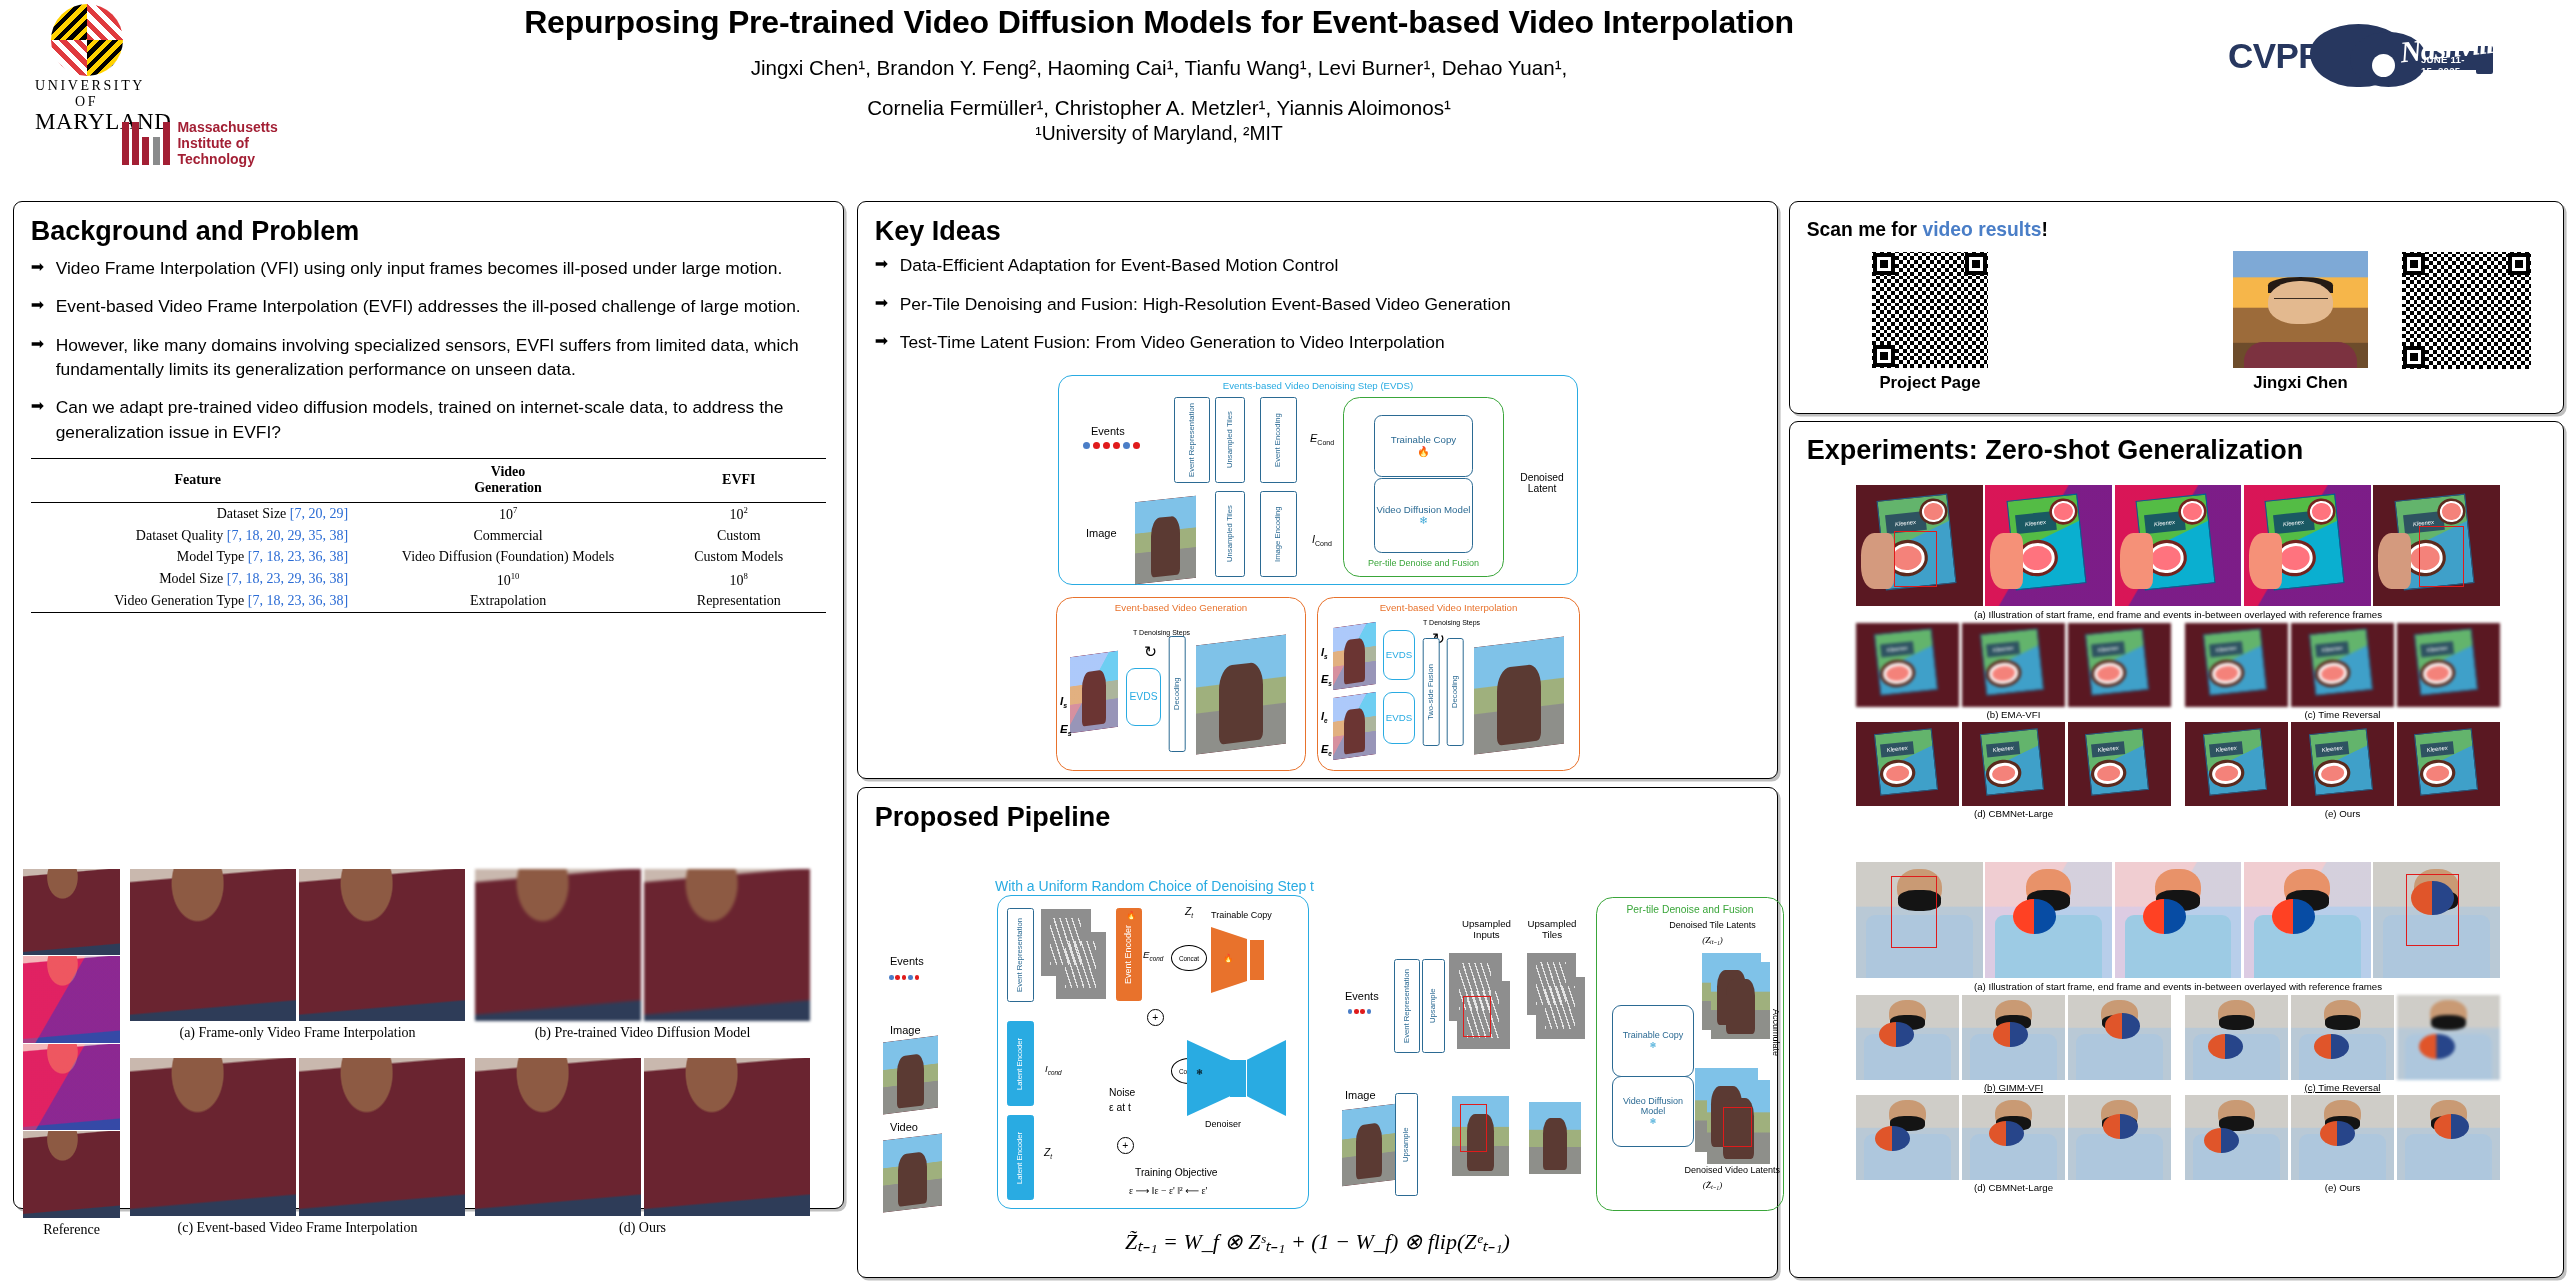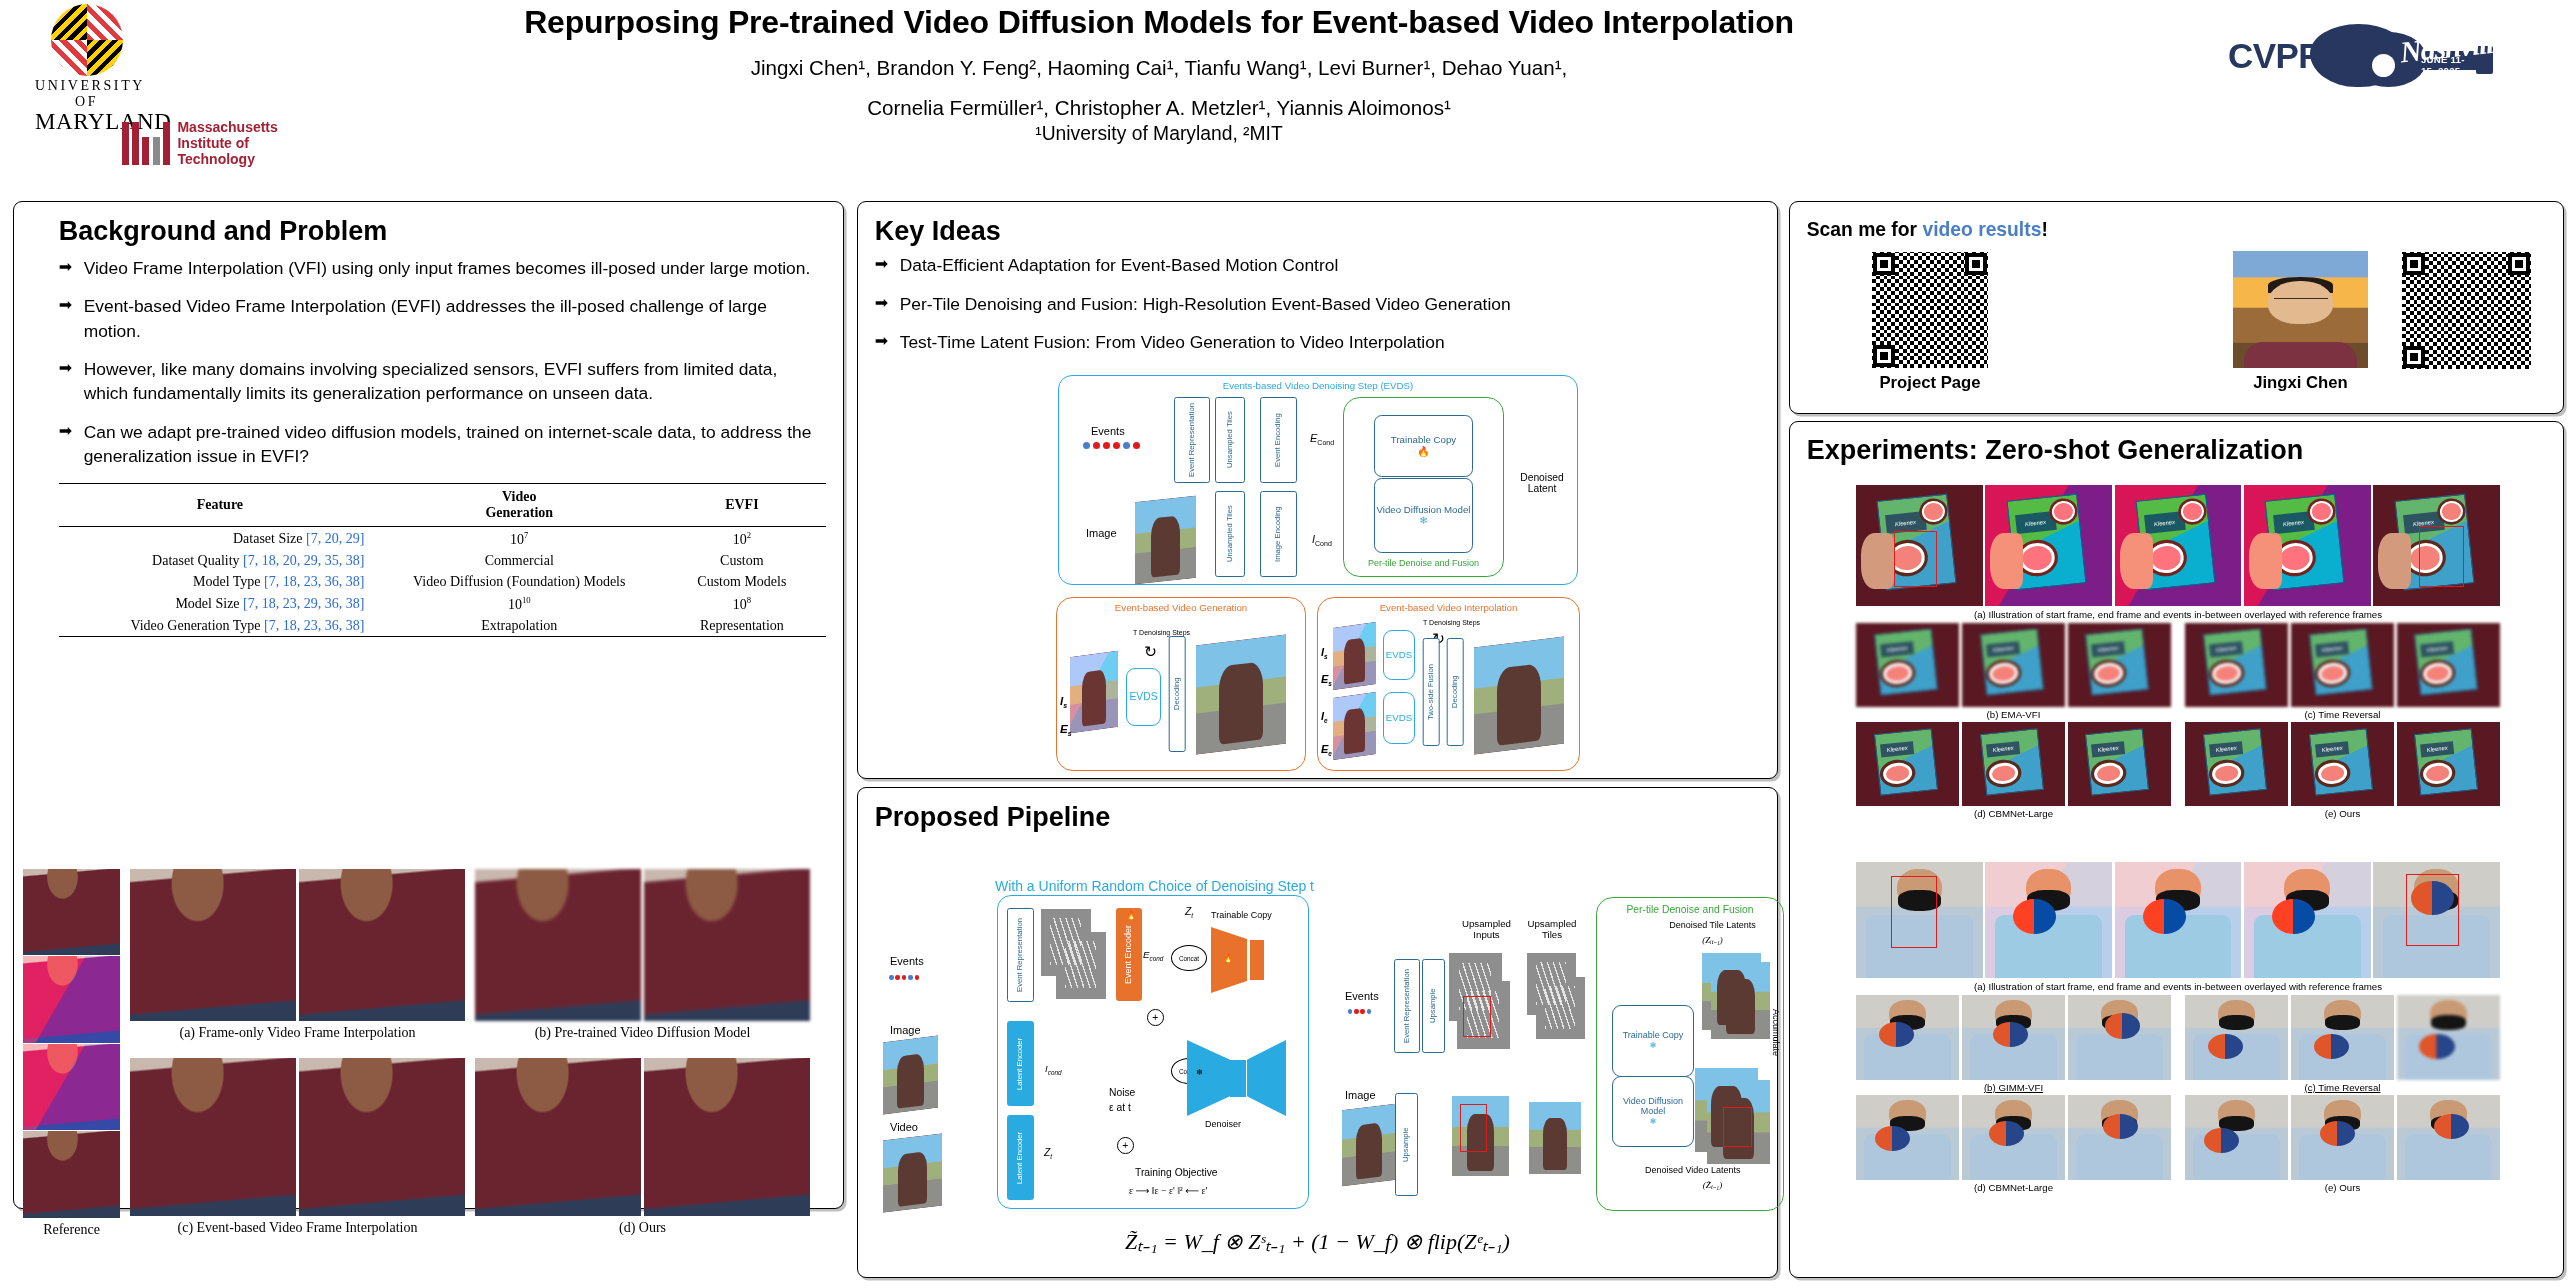--- a/index.html
+++ b/index.html
@@ -61,21 +61,21 @@
   .juneday { position:absolute; left:111px; top:36px; color:#fff; font-size: 9.7px; font-weight:bold;
       letter-spacing:0.2px; }
   .guitar .hole { position:absolute; left:62px; top:36px; width:23px; height:23px;
       background:#fff; border-radius:50%; }
 
   
   .panel { position: absolute; background: #fff; border: 1.9px solid #000; border-radius: 9px;
       box-shadow: 2.6px 2.6px 0 rgba(0,0,0,0.25); }
   .panel-title { font-size: 27px; font-weight: bold; color:#000; }
 
-  #panel-background { left: 13px; top: 201px; width: 831px; height: 1008px; padding-left: 28px; }
+  #panel-background { left: 13px; top: 201px; width: 831px; height: 1008px; }
   #panel-key { left: 857px; top: 201px; width: 921px; height: 578px; }
   #panel-pipeline { left: 857px; top: 787px; width: 921px; height: 491px; }
   #panel-qr { left: 1789px; top: 201px; width: 775px; height: 213px; }
   #panel-exp { left: 1789px; top: 421px; width: 775px; height: 857px; }
 
   .bullets { list-style: none; margin-top: 9px; }
   .bullets li { display: flex; gap: 11.6px; font-size: 17.4px; line-height: 1.4; color:#000;
       margin-bottom: 14px; }
   .bullets li .arrow { font-size: 16px; line-height:1.4; flex: 0 0 auto;}
   .bullets li .btext { flex: 1 1 auto; }
@@ -649,21 +649,21 @@
         </div>
       <div class="ph city" style="position:absolute; left:341px; top:185px; width:63px; height:84px;">
           <span class="figure"></span>
         </div>
       <div class="ph city" style="position:absolute; left:353px; top:197px; width:63px; height:84px;">
         <span class="figure"></span>
           <span class="redbox" style="left:26%;top:32%;width:46%;height:48%; z-index:6;"></span>
       </div>
 
       <div class="kd" style="left:417px; top:126px; font-size:9px; writing-mode:vertical-rl;">Accumulate</div>
-      <div class="kd" style="left:291px; top:282px; width:135px; text-align:left; font-size:9px;">Denoised Video Latents</div>
+      <div class="kd" style="left:291px; top:282px; width:135px; text-align:right; font-size:9px;">Denoised Video Latents</div>
       <div class="kd" style="left:291px; top:295px; width:135px; text-align:center; font-size:9px; font-family:'Liberation Serif',serif; font-style:italic;">(Z̃ₜ₋₁)</div>
     </div>
 
     <div class="eq" style="top:437px;">Z̃ₜ₋₁ = W_f ⊗ Zˢₜ₋₁ + (1 − W_f) ⊗ flip(Zᵉₜ₋₁)</div>
   </div>
 
   <div class="panel" id="panel-qr">
     <div class="scan" style="position:absolute; left:16.7px; top:16.7px;">
       <span>Scan me for </span><span class="hl">video results</span><span>!</span>
     </div>

